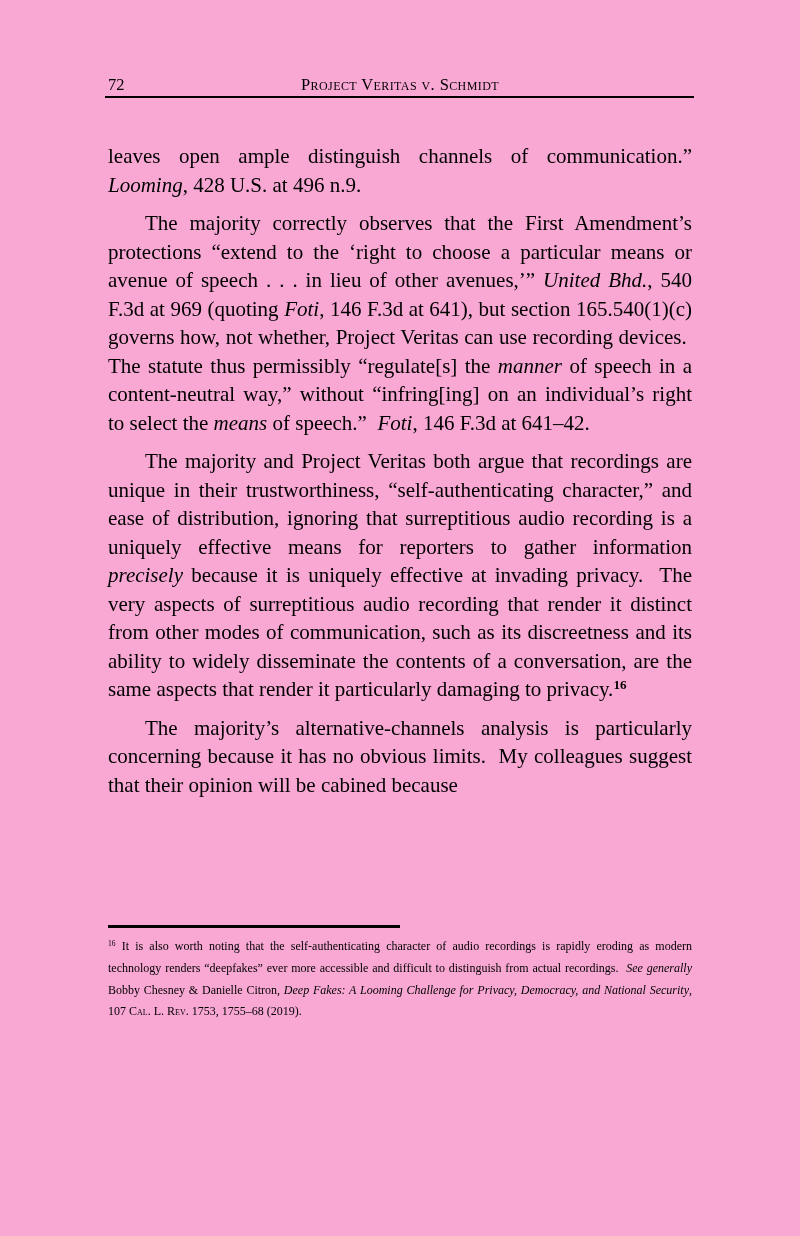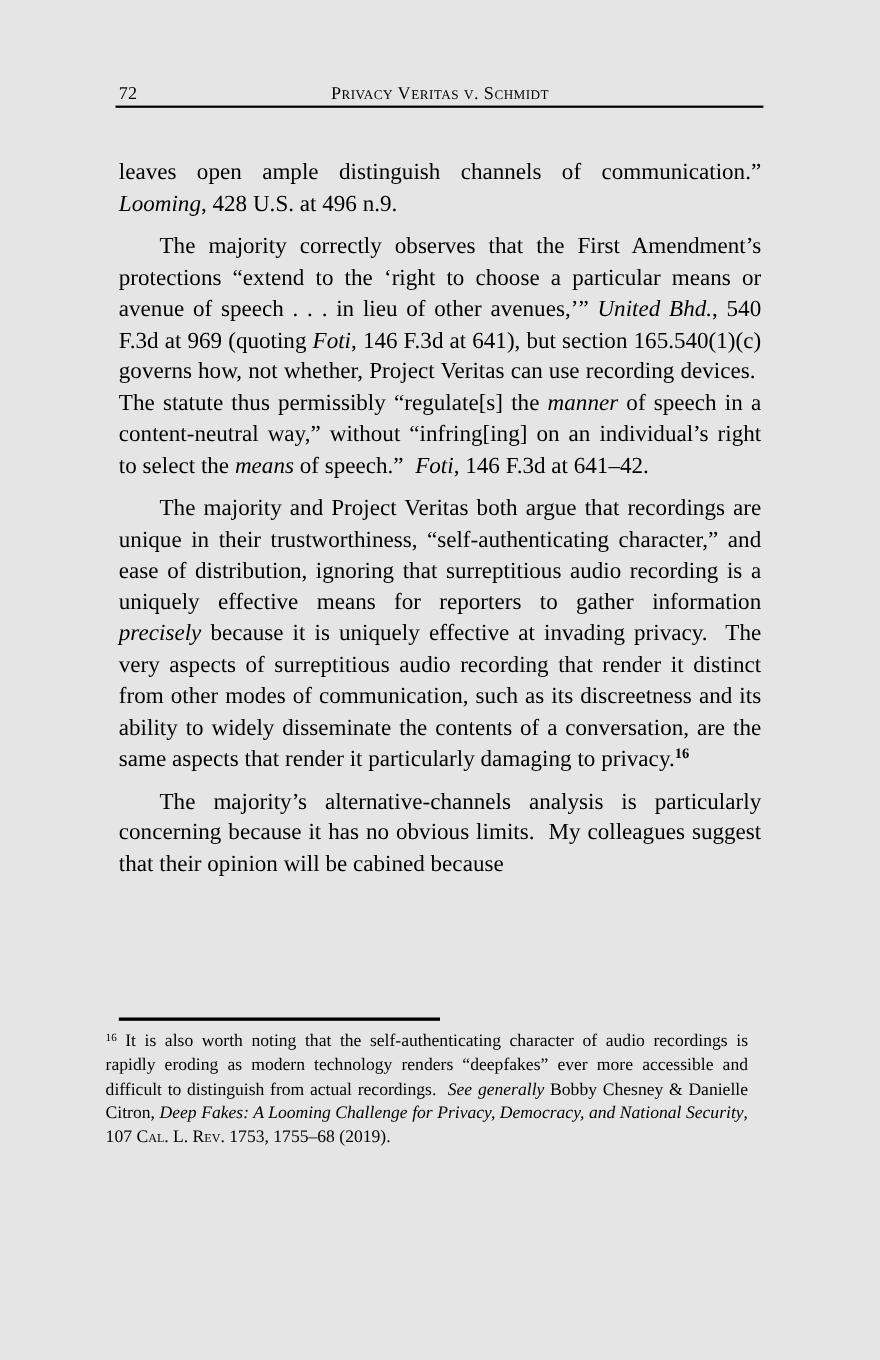--- a/index.html
+++ b/index.html
@@ -1,48 +1,48 @@
 <!DOCTYPE html>
 <html><head>
 <meta charset="utf-8">
 <style>
   html,body{margin:0;padding:0;background:#ffffff;}
   .page{
-    position:relative;width:800px;height:1236px;background:#e5e5e5;
+    position:relative;width:800px;height:1236px;background:#f9a8d4;
     font-family:"Liberation Serif",serif;color:#000000;overflow:hidden;
   }
   .header{position:absolute;top:75px;left:108px;width:584px;font-size:16.5px;}
   .page-num{position:absolute;left:0;top:0;}
   .case-title{display:block;text-align:center;font-variant:small-caps;letter-spacing:0.4px;}
   .header-rule{position:absolute;top:96px;left:105px;width:589px;height:0;border-top:2px solid #000;}
   .body-text{
     position:absolute;top:142px;left:108px;width:584px;
     font-size:21px;line-height:28.5px;text-align:justify;
   }
   .body-text p{margin:10px 0 0 0;}
   .body-text p:first-child{margin-top:0;}
   .body-text p.indent{text-indent:37px;font-family:Liberation Serif, serif;}
   .it{font-style:italic;}
   .bd{font-weight:bold;}
   .sc{font-variant:small-caps;}
   .sup{font-size:0.63em;position:relative;top:-0.5em;vertical-align:baseline;line-height:0;}
   .fn-sep{position:absolute;top:925px;left:108px;width:292px;height:3px;background:#000;}
   .footnote{
-    position:absolute;top:936px;left:96px;width:584px;
-    font-size:16px;line-height:21.8px;text-align:justify;
+    position:absolute;top:936px;left:108px;width:584px;
+    font-size:12px;line-height:21.8px;text-align:justify;
   }
   .footnote p{margin:0;}
 </style>
 </head>
 <body>
 
 <div class="page">
   <div class="header">
     <span class="page-num">72</span>
-    <span class="case-title">Privacy Veritas v. Schmidt</span>
+    <span class="case-title">Project Veritas v. Schmidt</span>
   </div>
   <div class="header-rule"></div>
 
   <div class="body-text">
       <p><span>leaves open ample distinguish channels of communication.” </span><span class="it">Looming</span><span>, 428 U.S. at 496 n.9.</span></p>
       <p class="indent"><span>The majority correctly observes that the First Amendment’s protections “extend to the ‘right to choose a particular means or avenue of speech . . . in lieu of other avenues,’” </span><span class="it">United Bhd.</span><span>, 540 F.3d at 969 (quoting </span><span class="it">Foti</span><span>, 146 F.3d at 641), but section 165.540(1)(c) governs how, not whether, Project Veritas can use recording devices.&nbsp; The statute thus permissibly “regulate[s] the </span><span class="it">manner</span><span> of speech in a content-neutral way,” without “infring[ing] on an individual’s right to select the </span><span class="it">means</span><span> of speech.”&nbsp; </span><span class="it">Foti</span><span>, 146 F.3d at 641–42.</span></p>
       <p class="indent"><span>The majority and Project Veritas both argue that recordings are unique in their trustworthiness, “self-authenticating character,” and ease of distribution, ignoring that surreptitious audio recording is a uniquely effective means for reporters to gather information </span><span class="it">precisely</span><span> because it is uniquely effective at invading privacy.&nbsp; The very aspects of surreptitious audio recording that render it distinct from other modes of communication, such as its discreetness and its ability to widely disseminate the contents of a conversation, are the same aspects that render it particularly damaging to privacy.</span><span class="bd sup">16</span></p>
       <p class="indent"><span>The majority’s alternative-channels analysis is particularly concerning because it has no obvious limits.&nbsp; My colleagues suggest that their opinion will be cabined because</span></p>
     </div>
 

